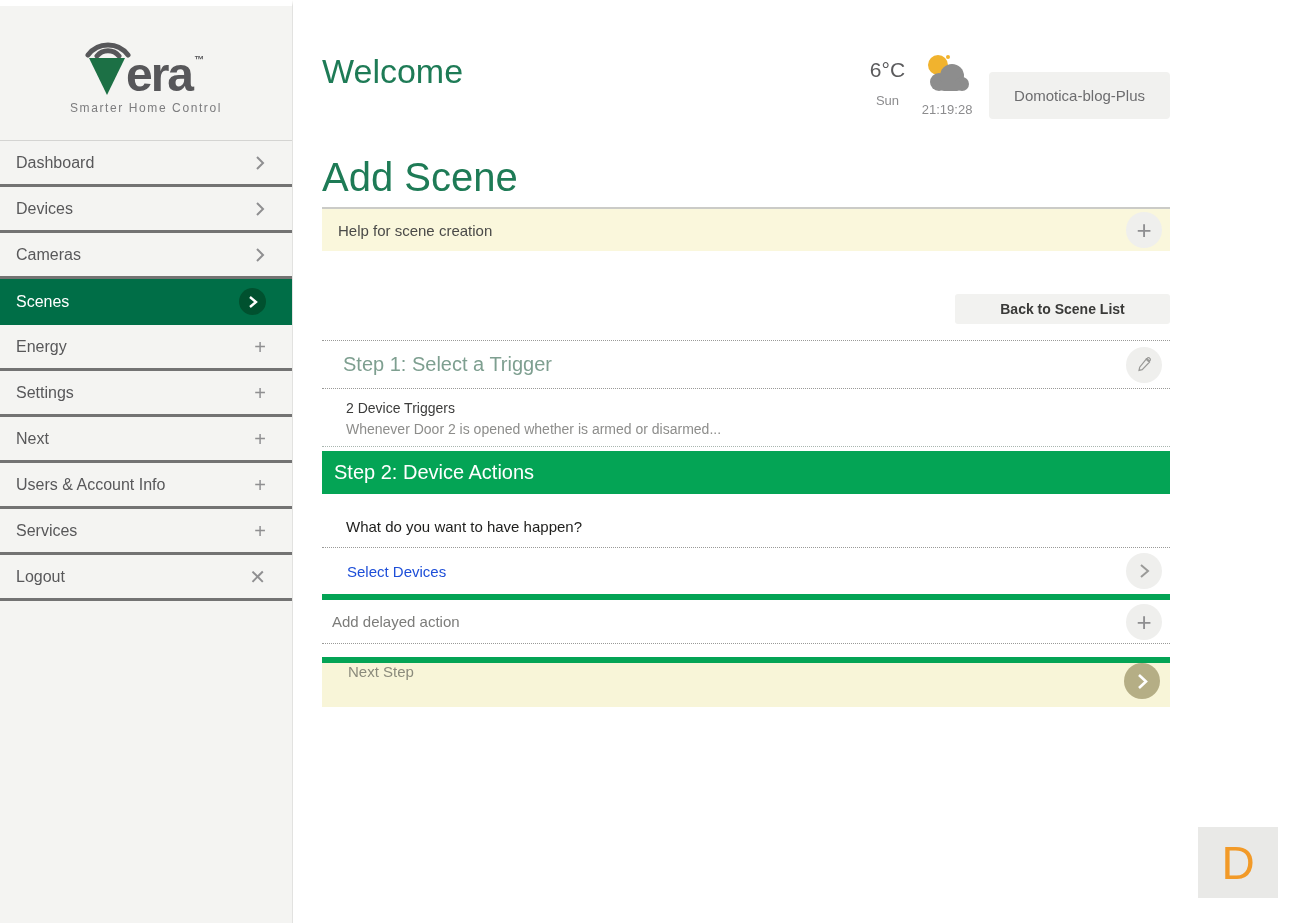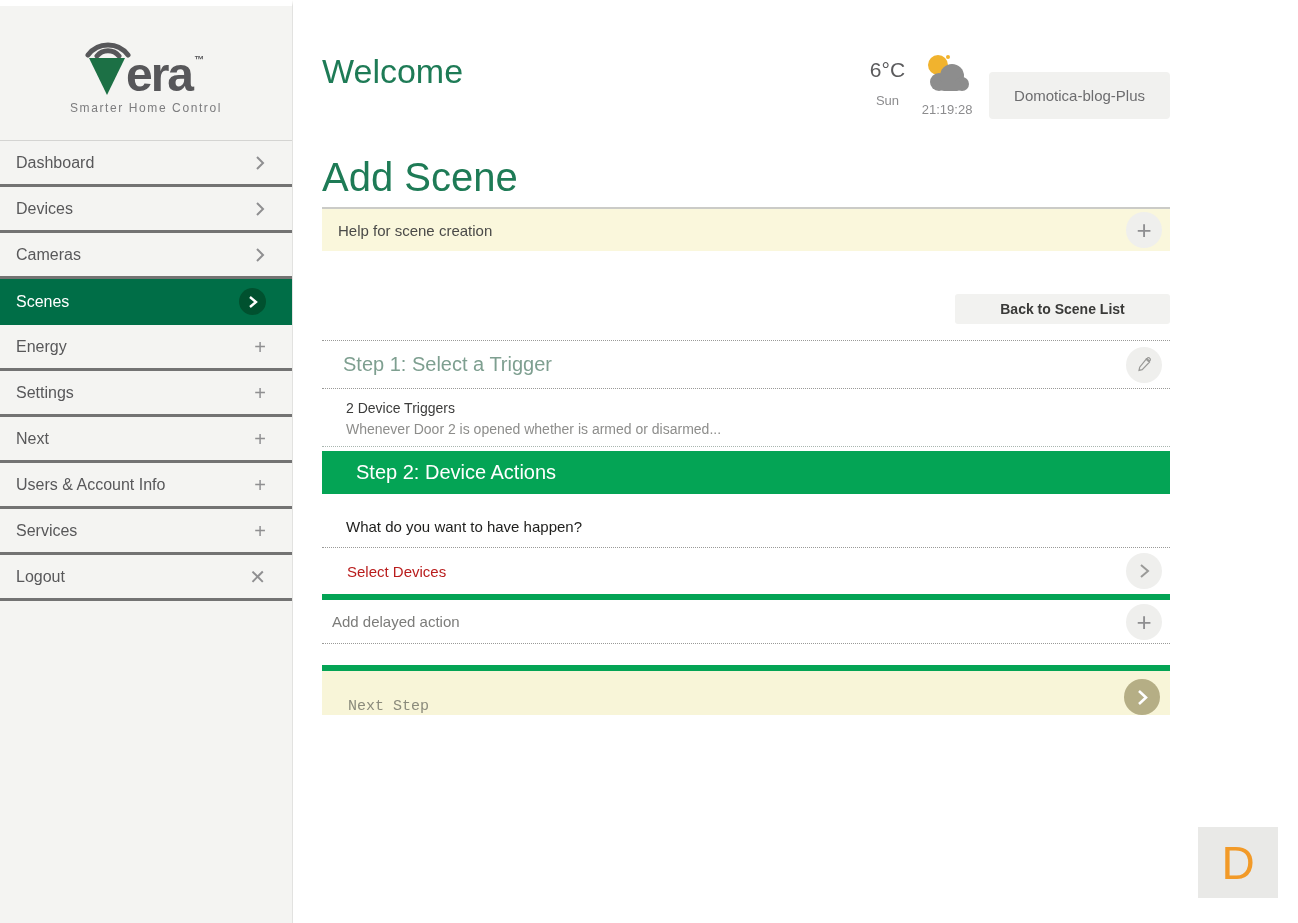--- a/index.html
+++ b/index.html
@@ -106,46 +106,46 @@
     padding:0 8px 0 21px;
   }
   .step1-title { font-size:20px; font-weight:300; color:#7e9f90; }
 
   .trigger-block { padding:11px 0 9px 24px; border-bottom:1px dotted #a9b6b0; }
   .trigger-title { font-size:14px; color:#3c3c3b; }
   .trigger-detail { font-size:14px; color:#8d8d8b; margin-top:5px; }
 
   .step2-bar {
     margin-top:4px; height:43px; background:#04a455;
-    display:flex; align-items:center; padding-left:34px;
+    display:flex; align-items:center; padding-left:12px;
   }
   .step2-title { font-size:20px; font-weight:300; color:#ffffff; }
 
   .question-row { padding:24px 0 12px 24px; border-bottom:1px dotted #9a9a98; font-size:15px; color:#1e1e1c; }
 
   .select-devices-row {
     height:46px; display:flex; align-items:center; justify-content:space-between;
     padding:0 8px 0 25px; cursor:pointer;
   }
-  .select-devices-row .label { font-size:15px; color:#b91c1c; }
+  .select-devices-row .label { font-size:15px; color:#1d4ed8; }
   .green-bar { height:6px; background:#04a455; }
 
   .delayed-row {
     height:44px; display:flex; align-items:center; justify-content:space-between;
     padding:0 8px 0 10px; border-bottom:1px dotted #9a9a98; cursor:pointer;
   }
   .delayed-row .label { font-size:15px; color:#7c7c7a; }
 
   .next-step {
-    margin-top:21px;
+    margin-top:13px;
     border-top:6px solid #04a455;
     background:#f8f5d8;
     height:50px;
-    display:flex; align-items:flex-end; justify-content:space-between;
-    padding:0 10px 0 26px; cursor:pointer;font-family:Liberation Mono, monospace;
+    display:flex; align-items:flex-start; justify-content:space-between;
+    padding:0 10px 0 26px; cursor:pointer;
   }
   .next-step .label { font-size:15px; color:#8b8b7c; }
   .olive-circle {
     width:36px; height:36px; border-radius:50%; background:#b5ae85;
     display:flex; align-items:center; justify-content:center;
   }
 
   .d-badge {
     position:absolute; right:20px; bottom:25px;
     width:80px; height:71px; background:#e9e9e7;

